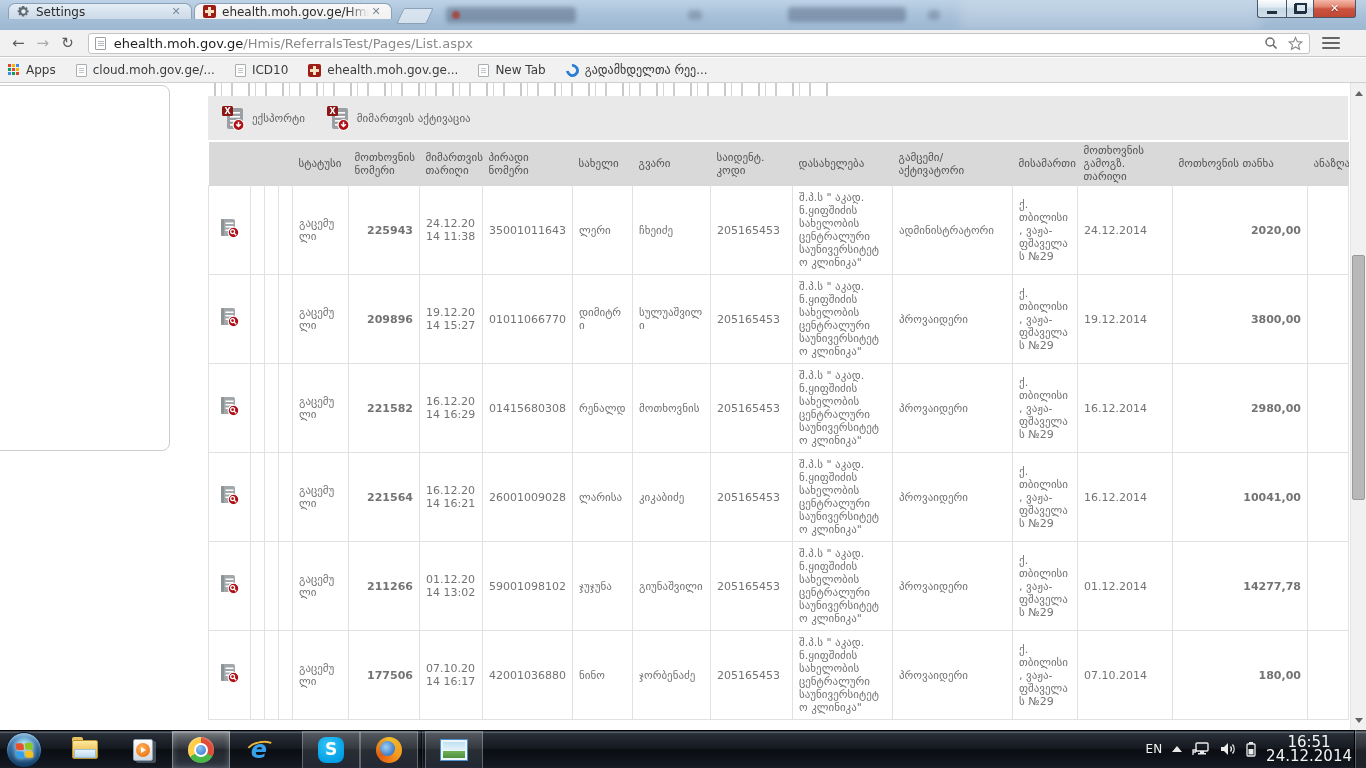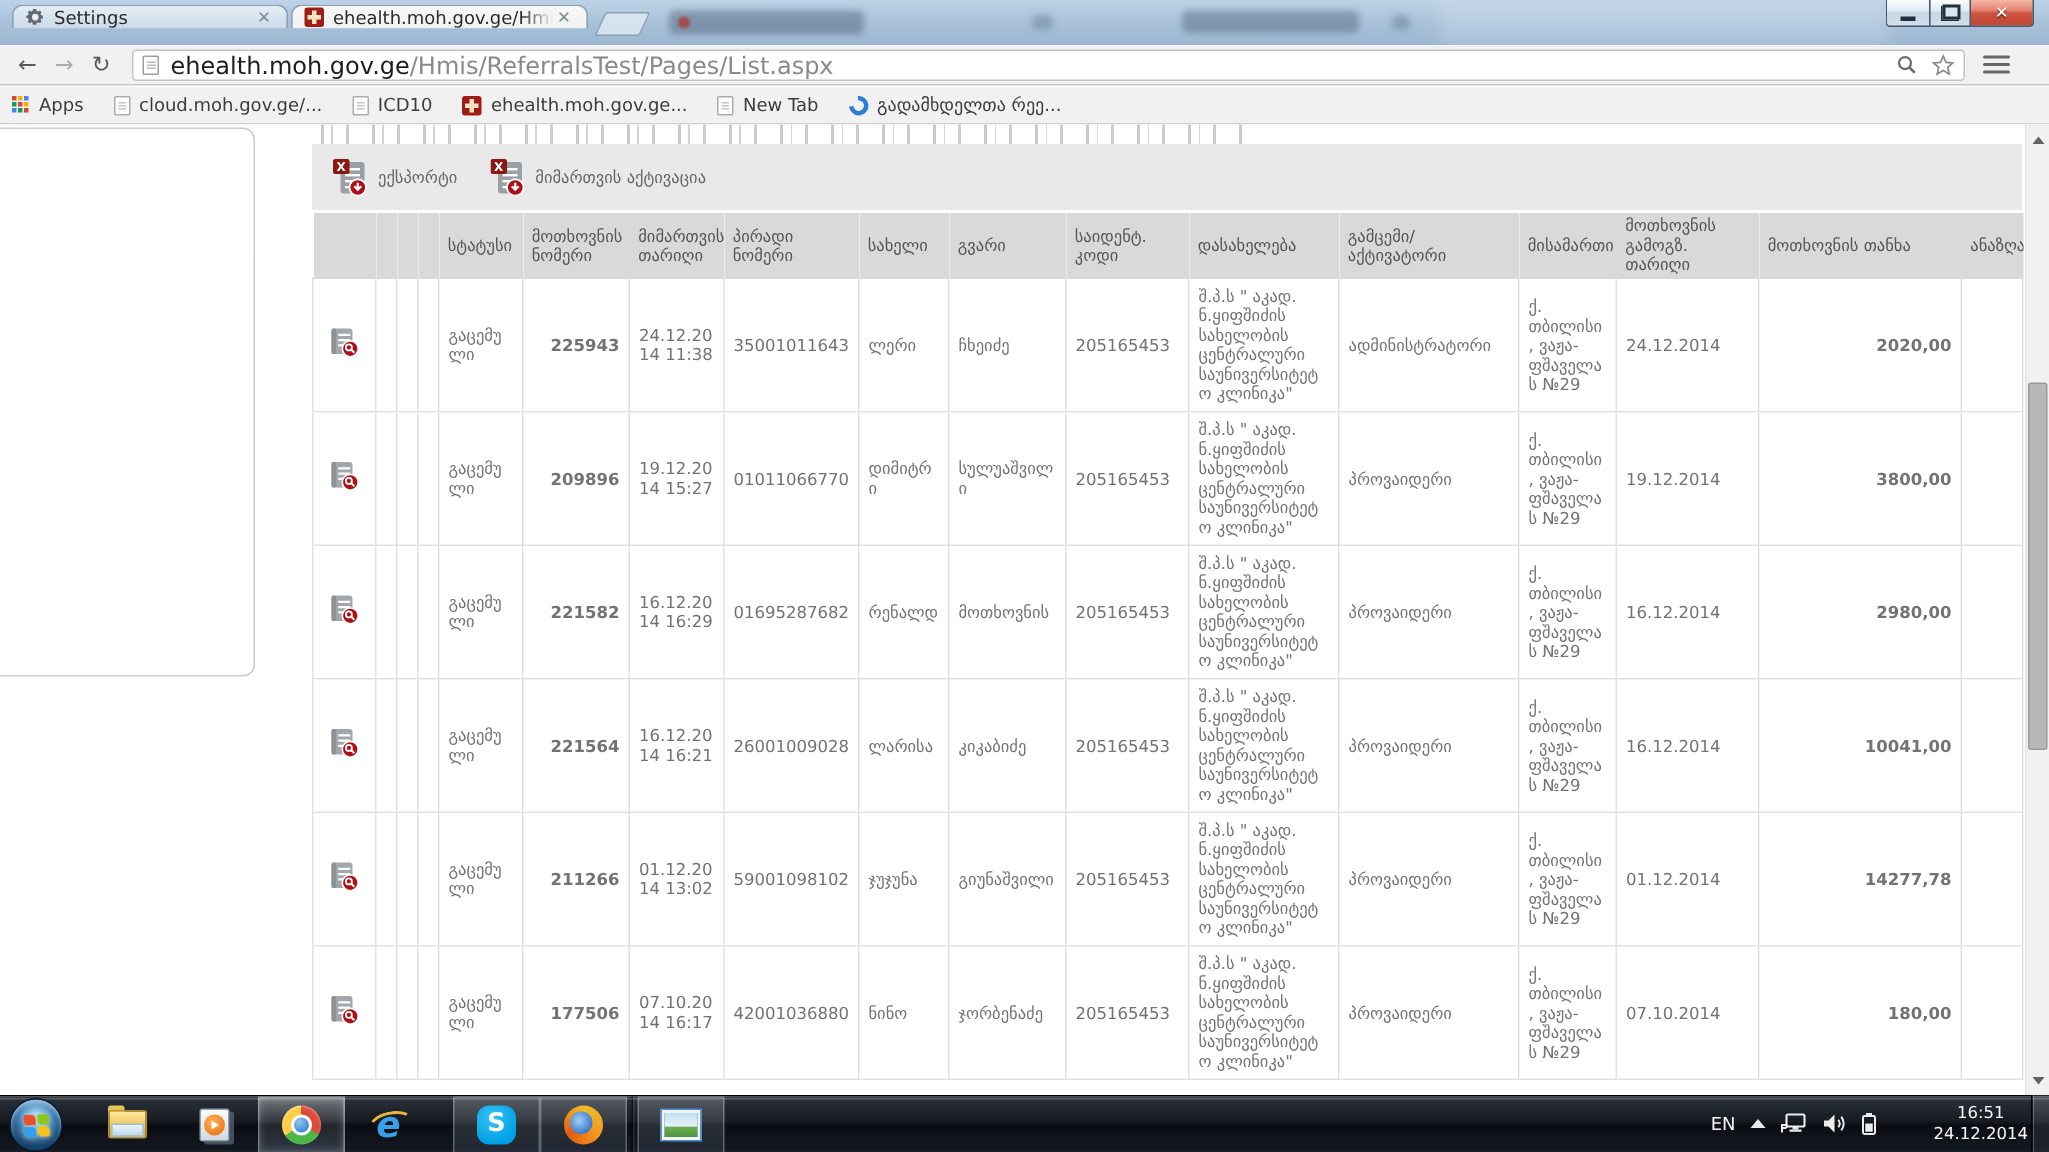--- a/index.html
+++ b/index.html
@@ -48,21 +48,21 @@
 
   
   .navbar { position:absolute; left:0; top:30px; width:1366px; height:27px; background:#f1f1f1;
     border-bottom:1px solid #c9c9c9; display:flex; align-items:center; z-index:4; }
   .navbtn { font-size:15px; line-height:1; margin-left:12px; color:#5a5a5a; }
   .navbtn.disabled { color:#ababab; }
   .omnibox { margin-left:14px; width:1222px; height:21px; background:#fff; border:1px solid #c3c3c3; border-radius:3px;
     display:flex; align-items:center; padding:0 6px; position:relative; }
   .url-doc { width:11px; height:13px; border:1px solid #9aa0a6; border-radius:1px; background:#fff; position:relative; margin-right:8px; flex:none; }
   .url-doc::before { content:""; position:absolute; left:2px; top:3px; width:6px; height:1px; background:#b6bbc0; box-shadow:0 2px 0 #b6bbc0, 0 4px 0 #b6bbc0; }
-  .url-text { font-size:16px; color:#8a8a8a; white-space:nowrap; overflow:hidden; flex:1; }
+  .url-text { font-size:13px; color:#8a8a8a; white-space:nowrap; overflow:hidden; flex:1; }
   .url-text b { color:#1d1d1d; font-weight:normal; }
   .omni-icons { display:flex; align-items:center; gap:10px; margin-left:6px; }
   .menu-btn { width:18px; margin-left:12px; display:flex; flex-direction:column; gap:3px; }
   .menu-btn i { display:block; height:2px; background:#666; border-radius:1px; }
 
   
   .bookmarks { position:absolute; left:0; top:58px; width:1366px; height:25px; background:#f1f1f1;
     border-bottom:1px solid #d0d0d0; display:flex; align-items:center; font-size:12px; color:#3c3c3c; }
   .bm { display:flex; align-items:center; gap:6px; margin-left:20px; white-space:nowrap; }
   .bm:first-child { margin-left:8px; }
@@ -138,21 +138,21 @@
   .ico-ie { width:26px; height:26px; position:relative; font-size:24px; font-weight:bold; font-style:italic; color:#36a0e8; text-align:center; line-height:26px; }
   .ico-ie::after { content:""; position:absolute; left:-1px; top:4px; width:28px; height:16px; border:2px solid #e8b63a; border-color:#e8b63a transparent transparent transparent; border-radius:50%; transform:rotate(-12deg); }
   .ico-skype { width:26px; height:26px; border-radius:8px; background:radial-gradient(circle at 40% 30%,#35c5f4,#009ee5 75%); color:#fff; font-weight:bold; font-size:17px; text-align:center; line-height:25px; }
   .ico-firefox { width:26px; height:26px; border-radius:50%; background:conic-gradient(from 120deg,#f59a20,#e25c12,#f0bb2c,#f59a20); position:relative; }
   .ico-firefox::before { content:""; position:absolute; left:4px; top:4px; width:15px; height:15px; border-radius:50%; background:radial-gradient(circle at 40% 40%,#9fd0f5,#2f6fc0 80%); }
   .ico-imgview { width:26px; height:20px; background:linear-gradient(180deg,#bfe0f2 0%,#e8f4fb 55%,#6fb054 58%,#4e9140 100%); border:2px solid #eef4f8; outline:1px solid #4a8fd0; }
 
   .tray { position:absolute; right:14px; top:730px; height:38px; display:flex; align-items:center; gap:10px; color:#fff; }
   .tray-lang { font-size:12px; color:#f2f2f2; }
   .tray-chevron { width:0; height:0; border-left:5px solid transparent; border-right:5px solid transparent; border-bottom:6px solid #e8e8e8; }
-  .tray-clock { text-align:center; font-size:11px; line-height:14px; color:#f5f5f5;margin-left:28px; }
+  .tray-clock { text-align:center; font-size:15px; line-height:14px; color:#f5f5f5; }
   .show-desktop { position:absolute; right:0; top:730px; width:12px; height:38px;
     border-left:1px solid #000; box-shadow:inset 1px 0 0 rgba(255,255,255,.25); background:linear-gradient(180deg,rgba(255,255,255,.14),rgba(255,255,255,.04)); }
 </style>
 </head>
 <body>
 
 <div class="win">
 
   <div class="titlebar">
     <div class="glass-blob bgwin-a"></div>
@@ -407,21 +407,21 @@
         <circle cx="13.6" cy="13.6" r="2" fill="none" stroke="#fff" stroke-width="1.2"></circle>
         <line x1="15.2" y1="15.2" x2="17.2" y2="17.2" stroke="#fff" stroke-width="1.3"></line>
       </svg>
     </td>
     <td></td>
     <td></td>
     <td></td>
     <td>გაცემული</td>
     <td class="num">221582</td>
     <td>16.12.2014 16:29</td>
-    <td>01695287682</td>
+    <td>01415680308</td>
     <td>რენალდ</td>
     <td>მოთხოვნის</td>
     <td>205165453</td>
     <td>შ.პ.ს " აკად. ნ.ყიფშიძის სახელობის ცენტრალური საუნივერსიტეტო კლინიკა"</td>
     <td>პროვაიდერი</td>
     <td>ქ. თბილისი, ვაჟა-ფშაველას №29</td>
     <td>16.12.2014</td>
     <td class="num">2980,00</td>
     <td></td>
   </tr>

